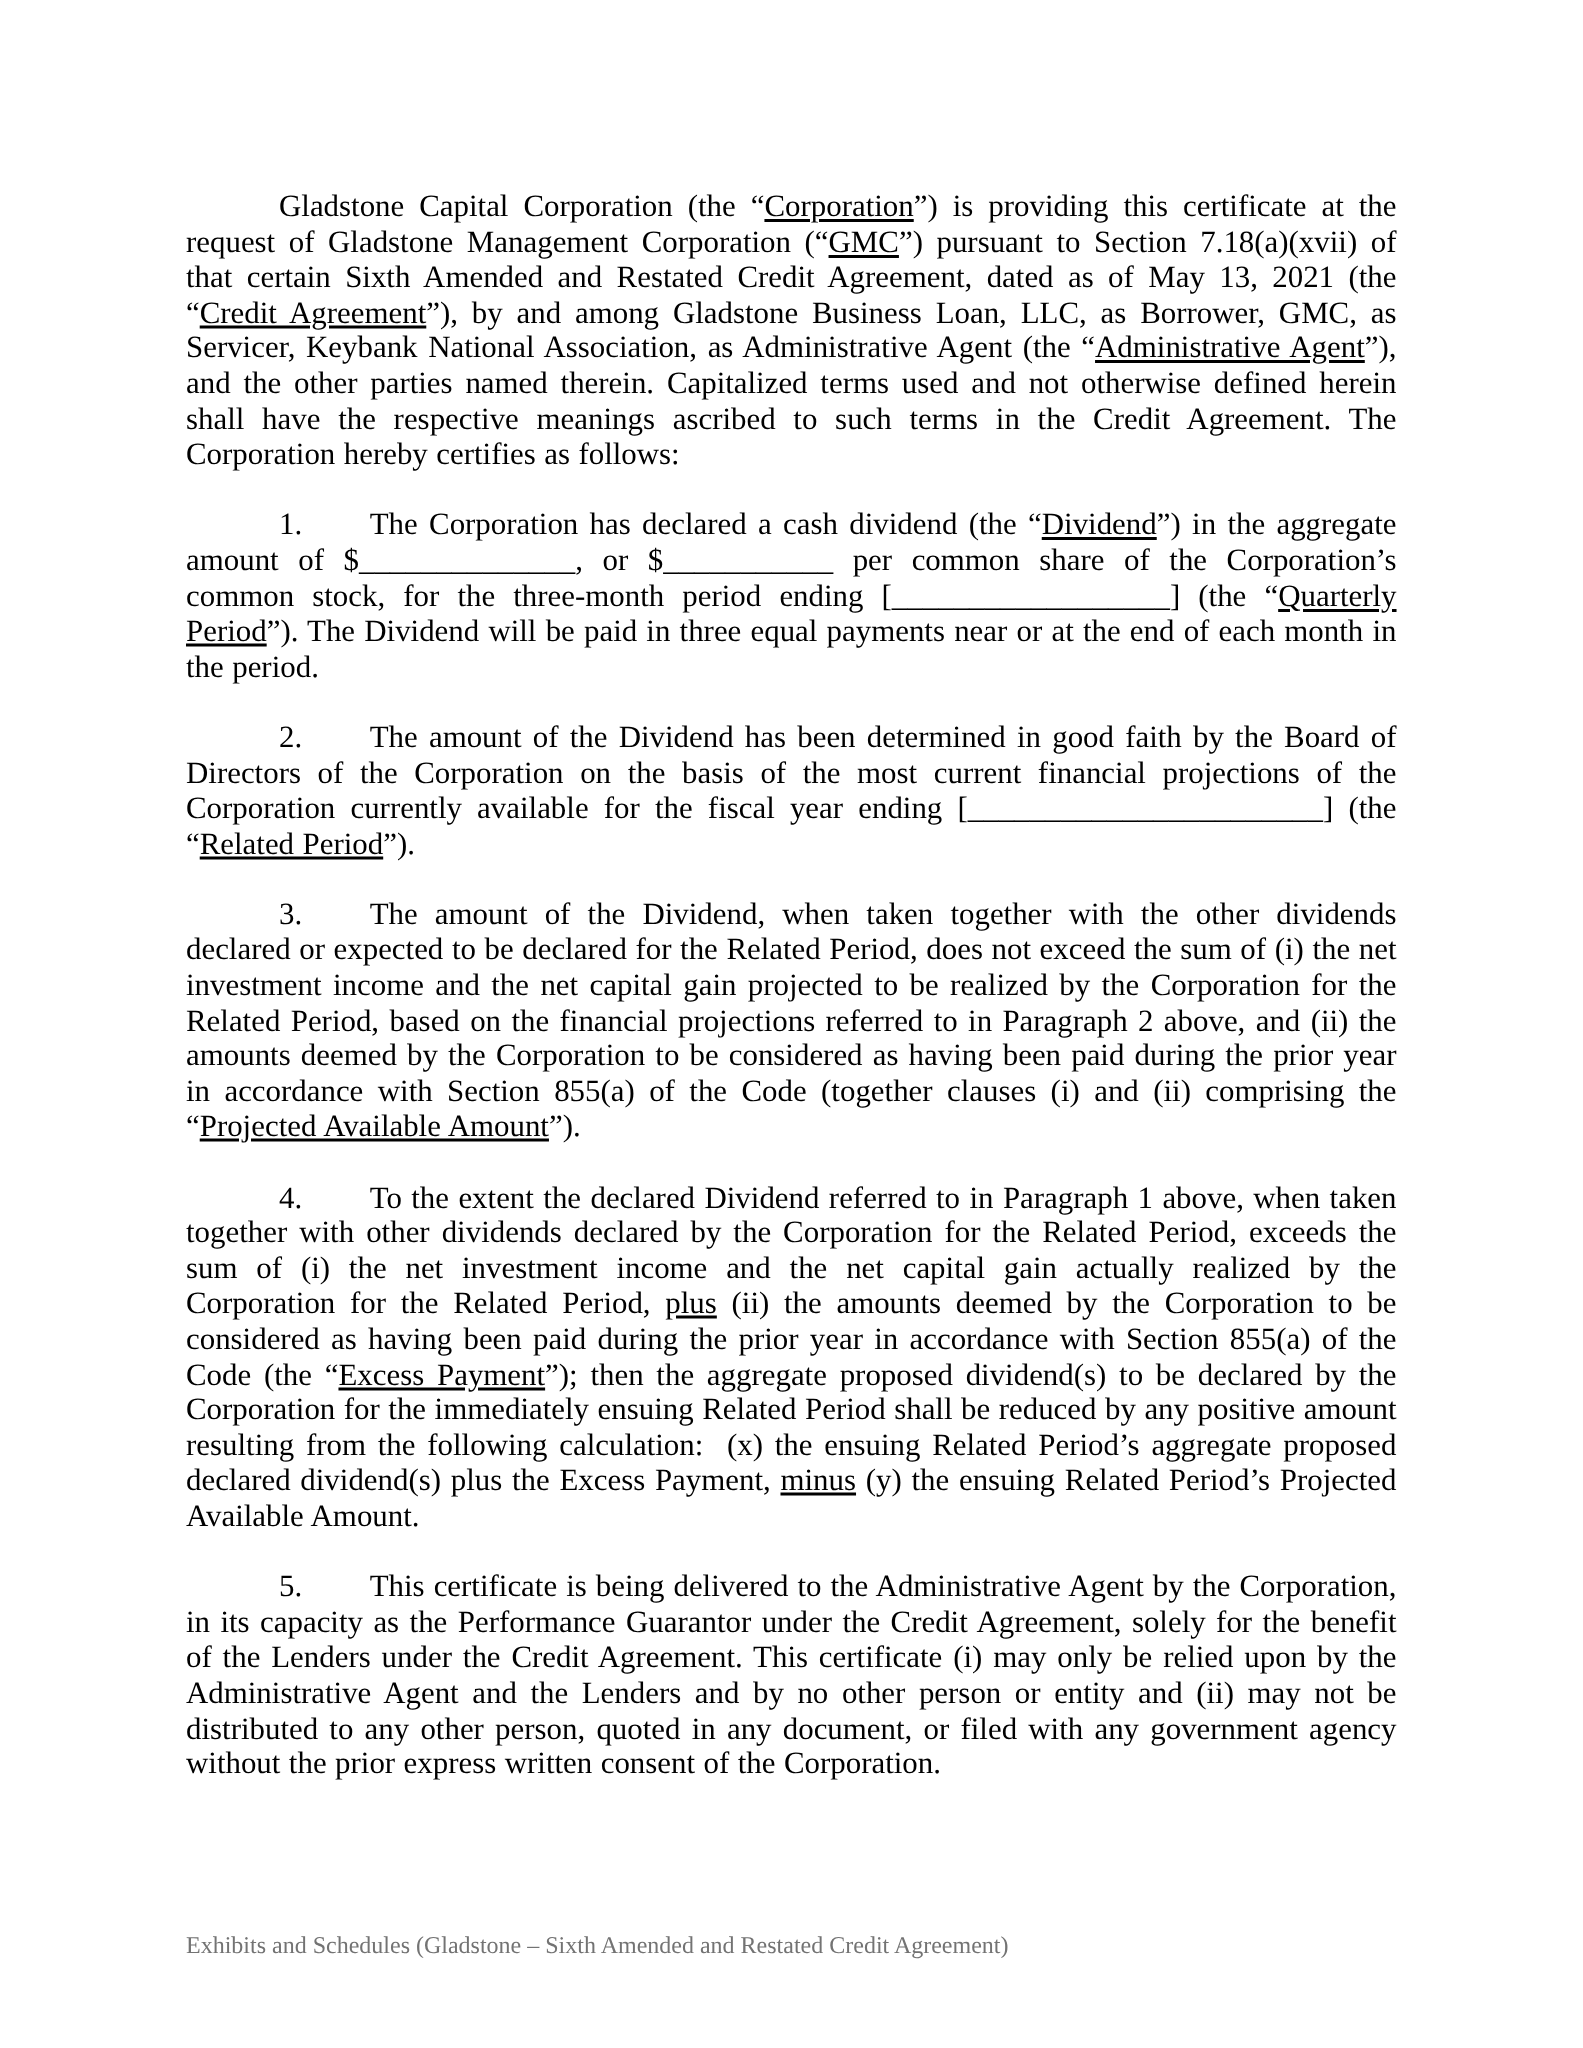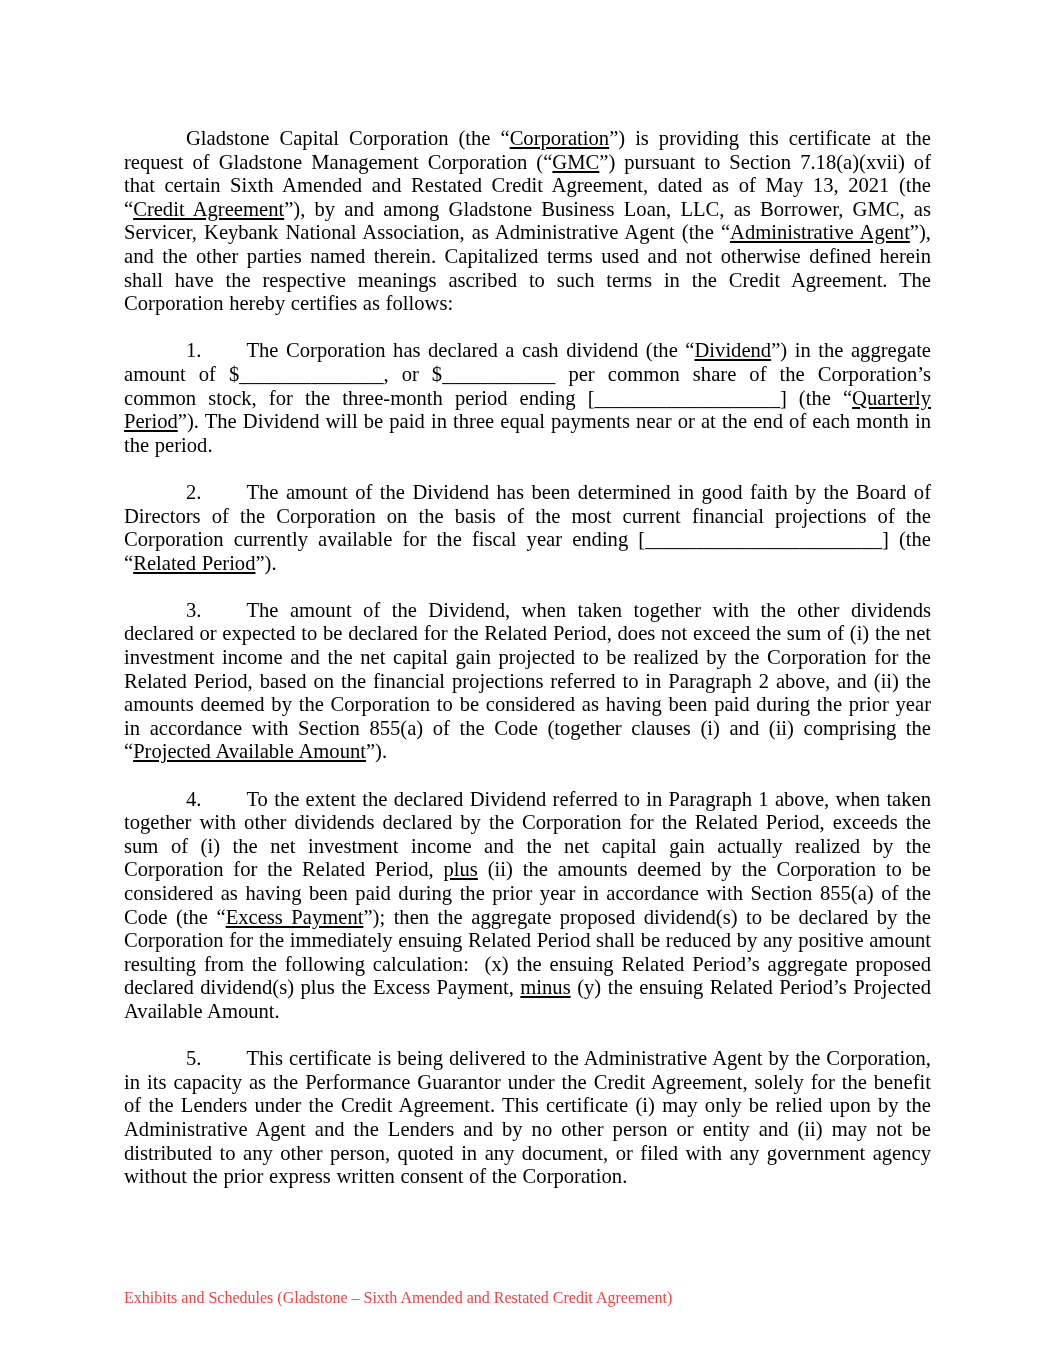--- a/index.html
+++ b/index.html
@@ -35,21 +35,21 @@
   .pnum { white-space: nowrap; }
   .tab { display: inline-block; width: 45px; }
   .u { text-decoration: underline; }
   .blank { letter-spacing: 0; white-space: nowrap; font-style: italic; }
   .footer {
     position: absolute;
     left: 124px;
     top: 1288px;
     font-size: 16px;
     line-height: 19px;
-    color: #ef4444;
+    color: #737373;
   }
 </style>
 </head>
 <body>
 
 <div class="page">
   <div class="doc-body" id="doc-body">
       <p class="para"><span>Gladstone Capital Corporation (the “</span><span class="u">Corporation</span><span>”) is providing this certificate at the request of Gladstone Management Corporation (“</span><span class="u">GMC</span><span>”) pursuant to Section 7.18(a)(xvii) of that certain Sixth Amended and Restated Credit Agreement, dated as of May 13, 2021 (the “</span><span class="u">Credit Agreement</span><span>”), by and among Gladstone Business Loan, LLC, as Borrower, GMC, as Servicer, Keybank National Association, as Administrative Agent (the “</span><span class="u">Administrative Agent</span><span>”), and the other parties named therein. Capitalized terms used and not otherwise defined herein shall have the respective meanings ascribed to such terms in the Credit Agreement. The Corporation hereby certifies as follows:</span></p>
       <p class="para"><span class="pnum">1.</span><span class="tab"></span><span>The Corporation has declared a cash dividend (the “</span><span class="u">Dividend</span><span>”) in the aggregate amount of $</span><span class="blank">______________</span><span>, or $</span><span class="blank">___________</span><span> per common share of the Corporation’s common stock, for the three-month period ending [</span><span class="blank">__________________</span><span>] (the “</span><span class="u">Quarterly Period</span><span>”). The Dividend will be paid in three equal payments near or at the end of each month in the period.</span></p>
       <p class="para"><span class="pnum">2.</span><span class="tab"></span><span>The amount of the Dividend has been determined in good faith by the Board of Directors of the Corporation on the basis of the most current financial projections of the Corporation currently available for the fiscal year ending [</span><span class="blank">_______________________</span><span>] (the “</span><span class="u">Related Period</span><span>”).</span></p>

